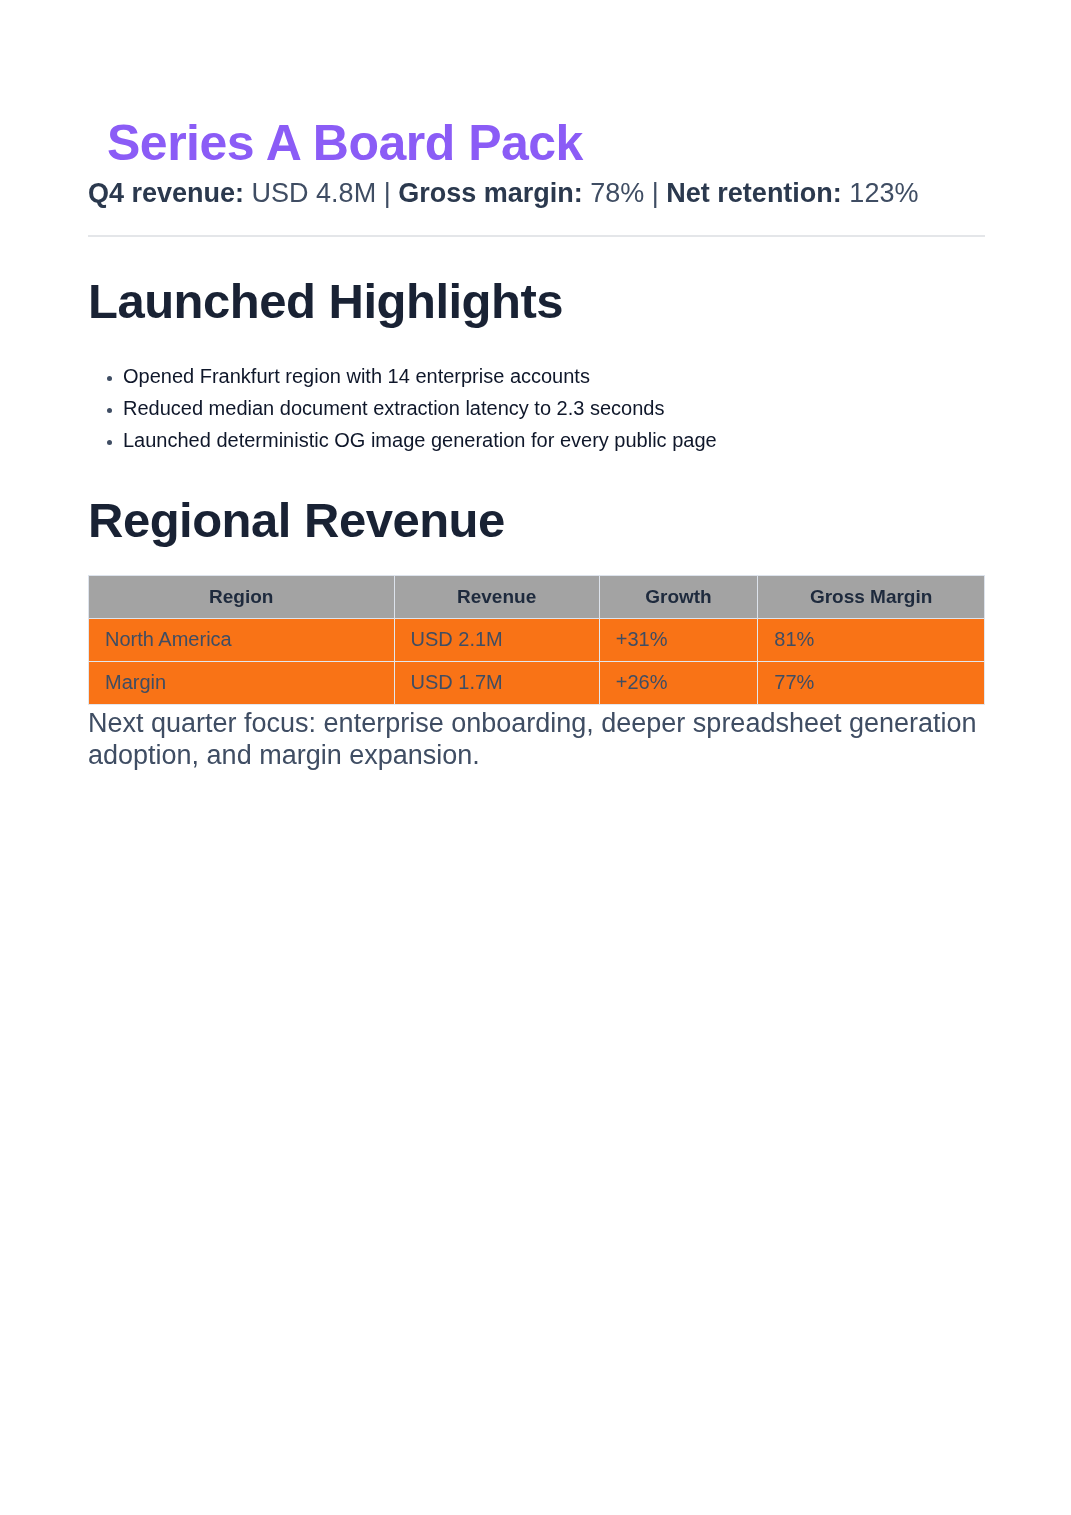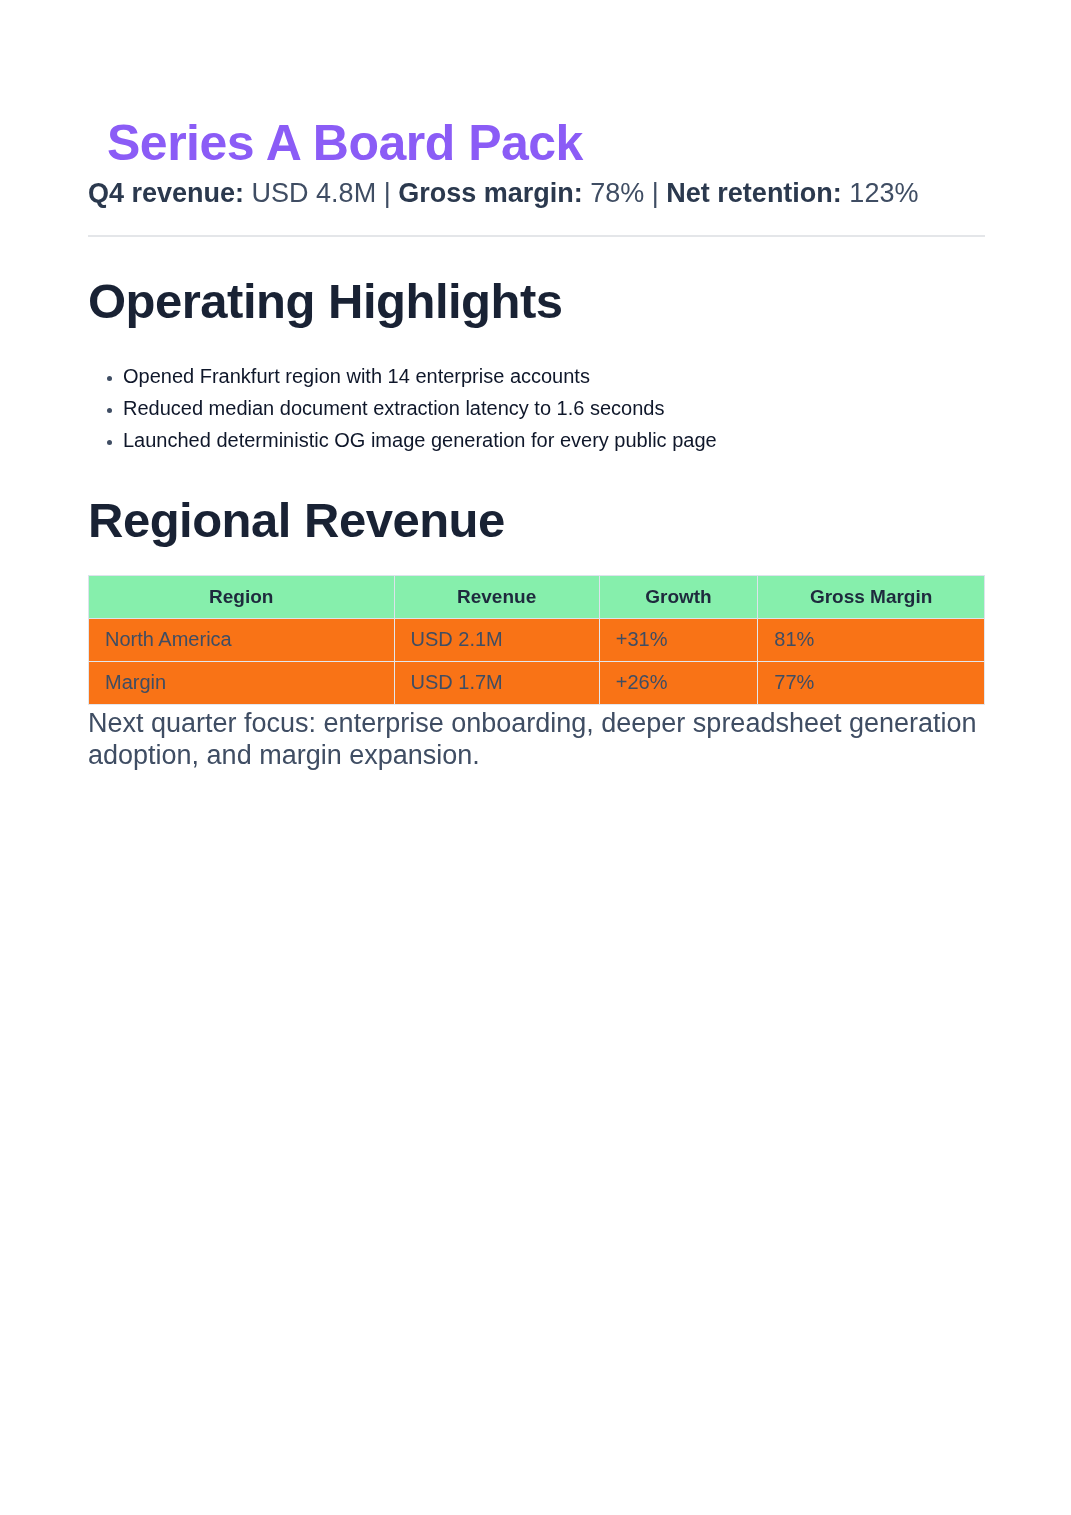--- a/index.html
+++ b/index.html
@@ -53,21 +53,21 @@
     color: #0f172a;
   }
   ul.highlights li::marker { color: #3f4d63; font-size: 15px; }
   table.data-table {
     margin-top: 25px;
     width: 100%;
     border-collapse: collapse;
     table-layout: fixed;
   }
   table.data-table th {
-    background: #86efac;
+    background: #a3a3a3;
     color: #1e2a3d;
     font-weight: 700;
     font-size: 19px;
     text-align: center;
     padding: 10px 12px;
     border: 1px solid #dde3ec;
   }
   table.data-table td {
     font-size: 20px;
     color: #3f4d63;
@@ -92,25 +92,25 @@
 <body>
 
 <div class="page">
 
   <h1 class="doc-title">Series A Board Pack</h1>
 
   <p class="kpi-line"><b>Q4 revenue:</b> <span>USD 4.8M</span> <span class="kpi-sep">|</span> <b>Gross margin:</b> <span>78%</span> <span class="kpi-sep">|</span> <b>Net retention:</b> <span>123%</span></p>
 
   <hr class="rule">
 
-  <h2 class="section-heading">Operating Highlights</h2>
+  <h2 class="section-heading">Launched Highlights</h2>
 
   <ul class="highlights">
     <li>Opened Frankfurt region with 14 enterprise accounts</li>
-    <li>Reduced median document extraction latency to 1.6 seconds</li>
+    <li>Reduced median document extraction latency to 2.3 seconds</li>
     <li>Launched deterministic OG image generation for every public page</li>
   </ul>
 
   <h2 class="section-heading">Regional Revenue</h2>
 
   <table class="data-table">
     <colgroup>
       <col class="c1">
         <col class="c2">
         <col class="c3">

